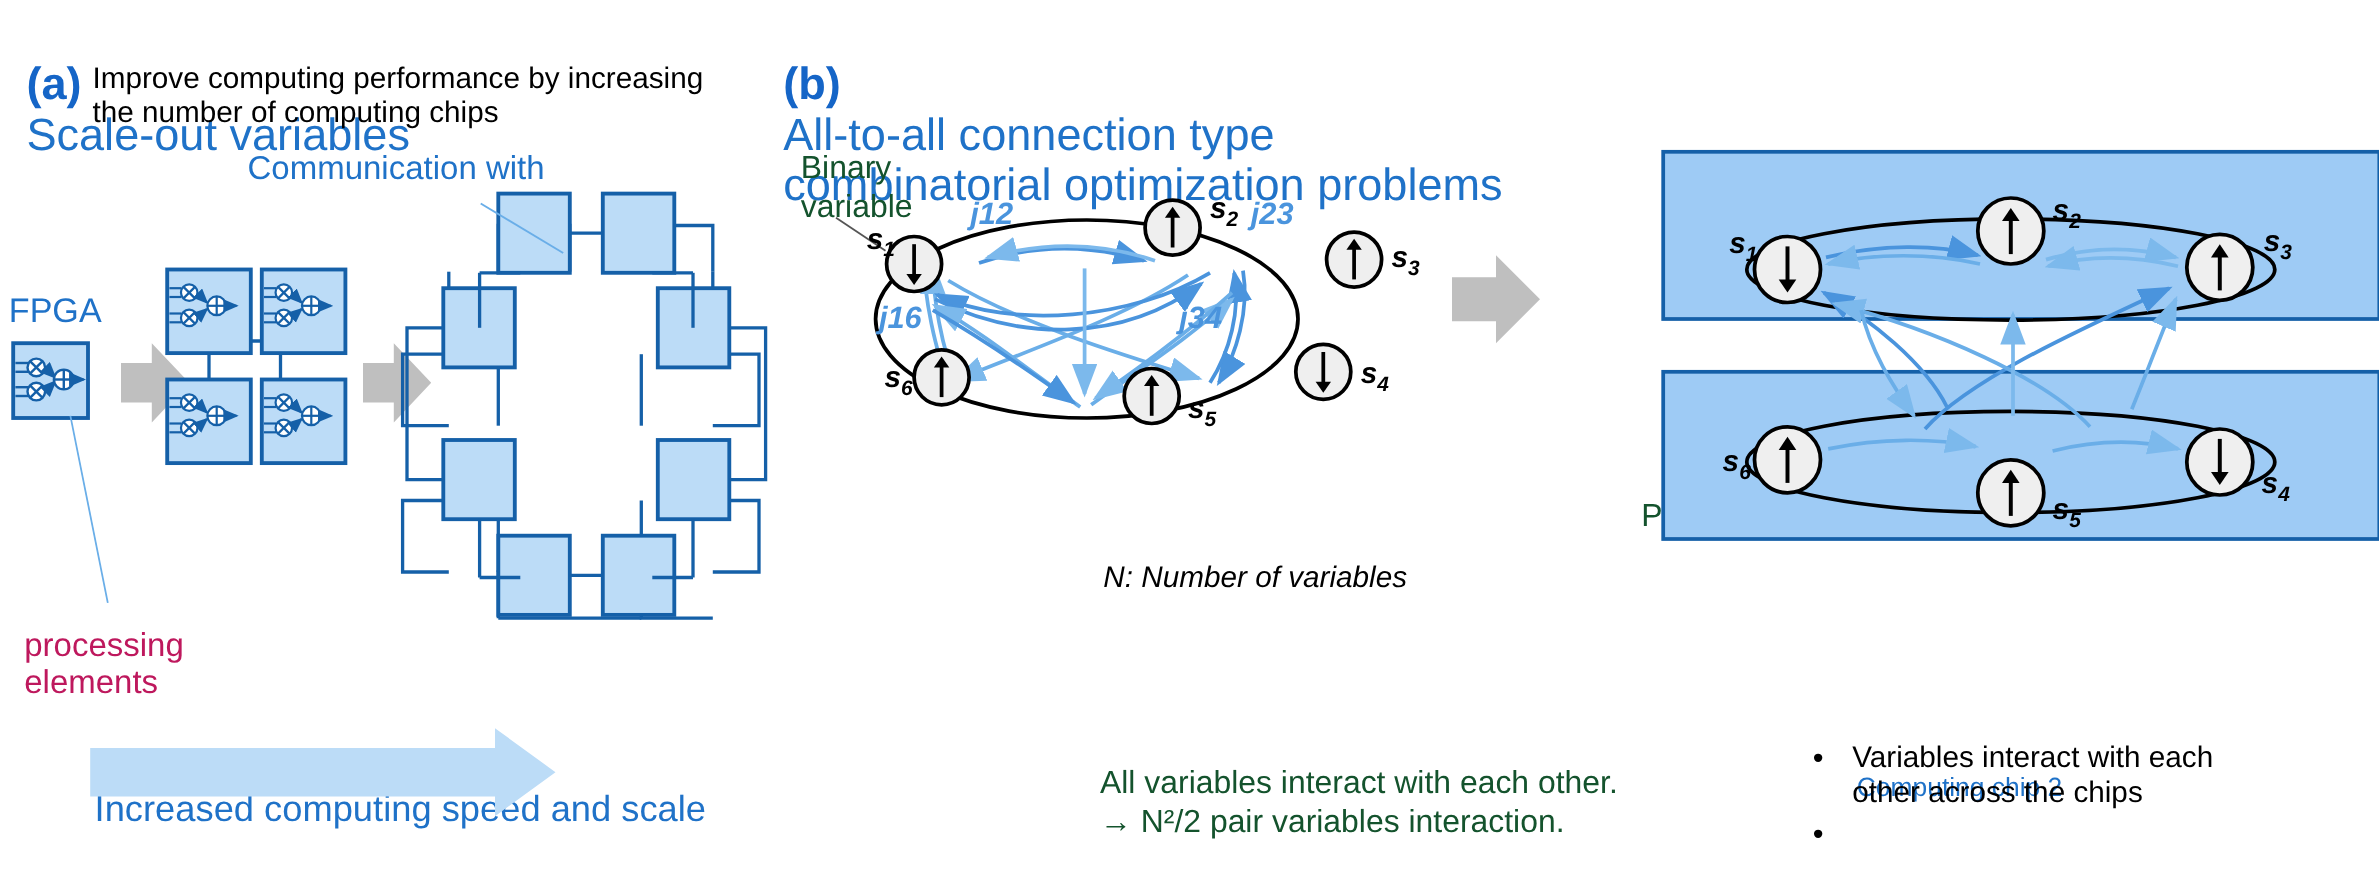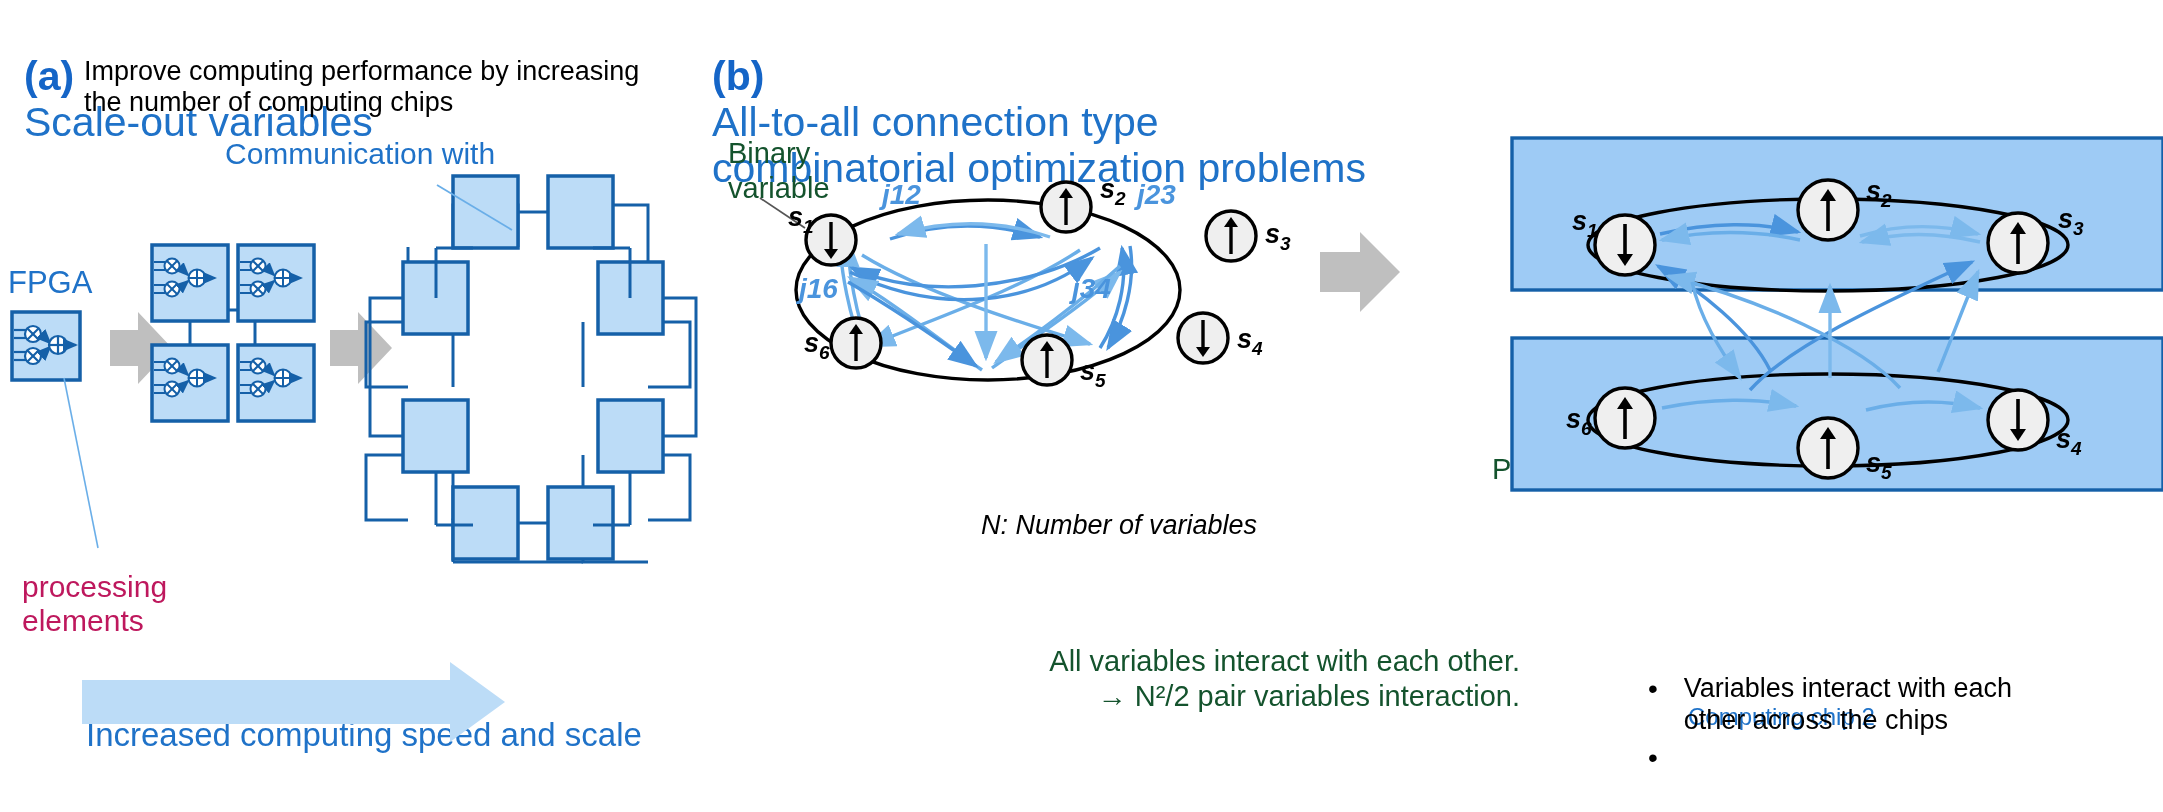--- a/index.html
+++ b/index.html
@@ -225,25 +225,25 @@
 
 <div class="abs panel-title" style="left:712px;top:8px;width:760px;">
   <span class="tag">(b)</span>
   <span style="white-space:pre-line;">All-to-all connection type
 combinatorial optimization problems</span>
 </div>
 
 <div class="abs body-text" style="left:728px;top:136px;font-size:29px;">Binary
 variable</div>
 
-<div class="abs ital" style="left:981px;top:510px;">N: Number of variables</div>
+<div class="abs ital" style="left:1003px;top:510px;">N: Number of variables</div>
 
 <div class="abs body-text" style="left:1492px;top:452px;font-size:29px;">Partition</div>
 
-<div class="abs body-text" style="left:1000px;top:644px;width:520px;font-size:29px;text-align:right;">All variables interact with each other.
+<div class="abs body-text" style="left:1000px;top:695px;width:520px;font-size:29px;">All variables interact with each other.
 → N²/2 pair variables interaction.</div>
 
 <div class="abs bluelabel" style="left:1688px;top:183px;font-size:30px;">Computing chip 1</div>
 <div class="abs bluelabel" style="left:1688px;top:703px;font-size:24px;">Computing chip 2</div>
 
 <div class="abs" style="left:1648px;top:672px;width:520px;">
   <div style="display:flex;gap:26px;align-items:flex-start;">
     <span style="font-size:28px;line-height:1.2;">•</span>
     <span style="font-size:27px;line-height:1.2;white-space:pre-line;">Variables interact with each
 other across the chips</span>

